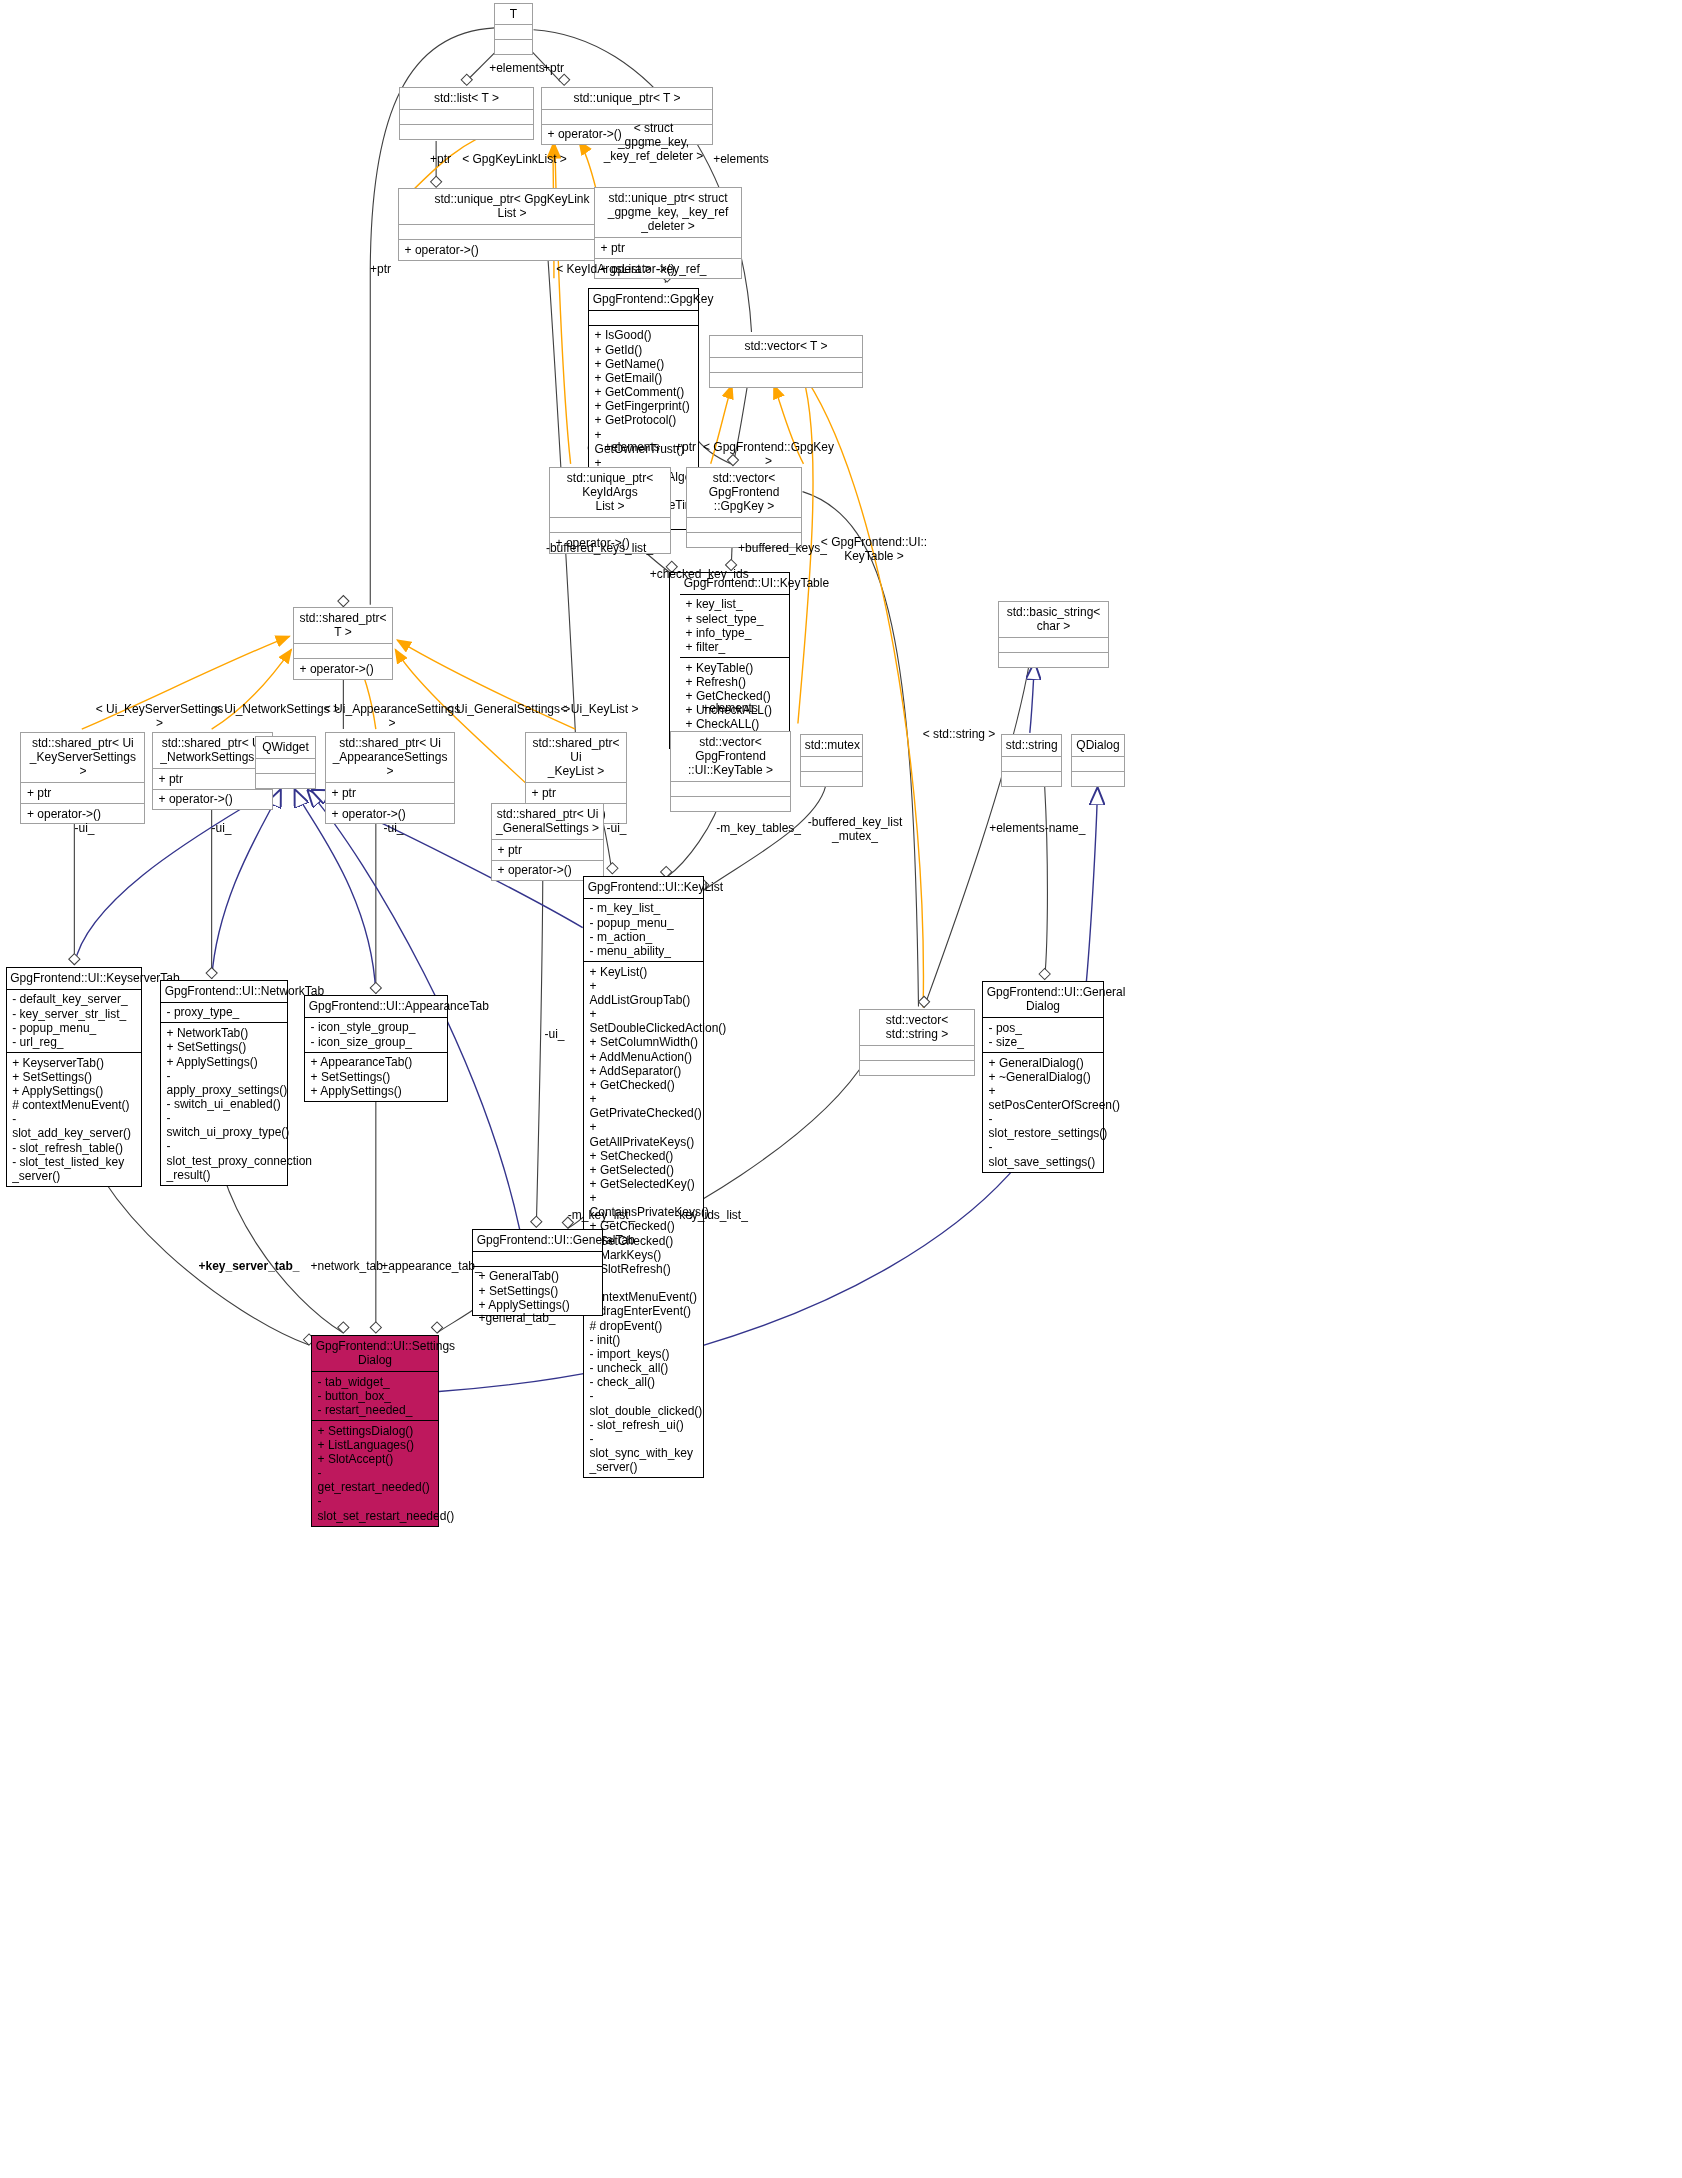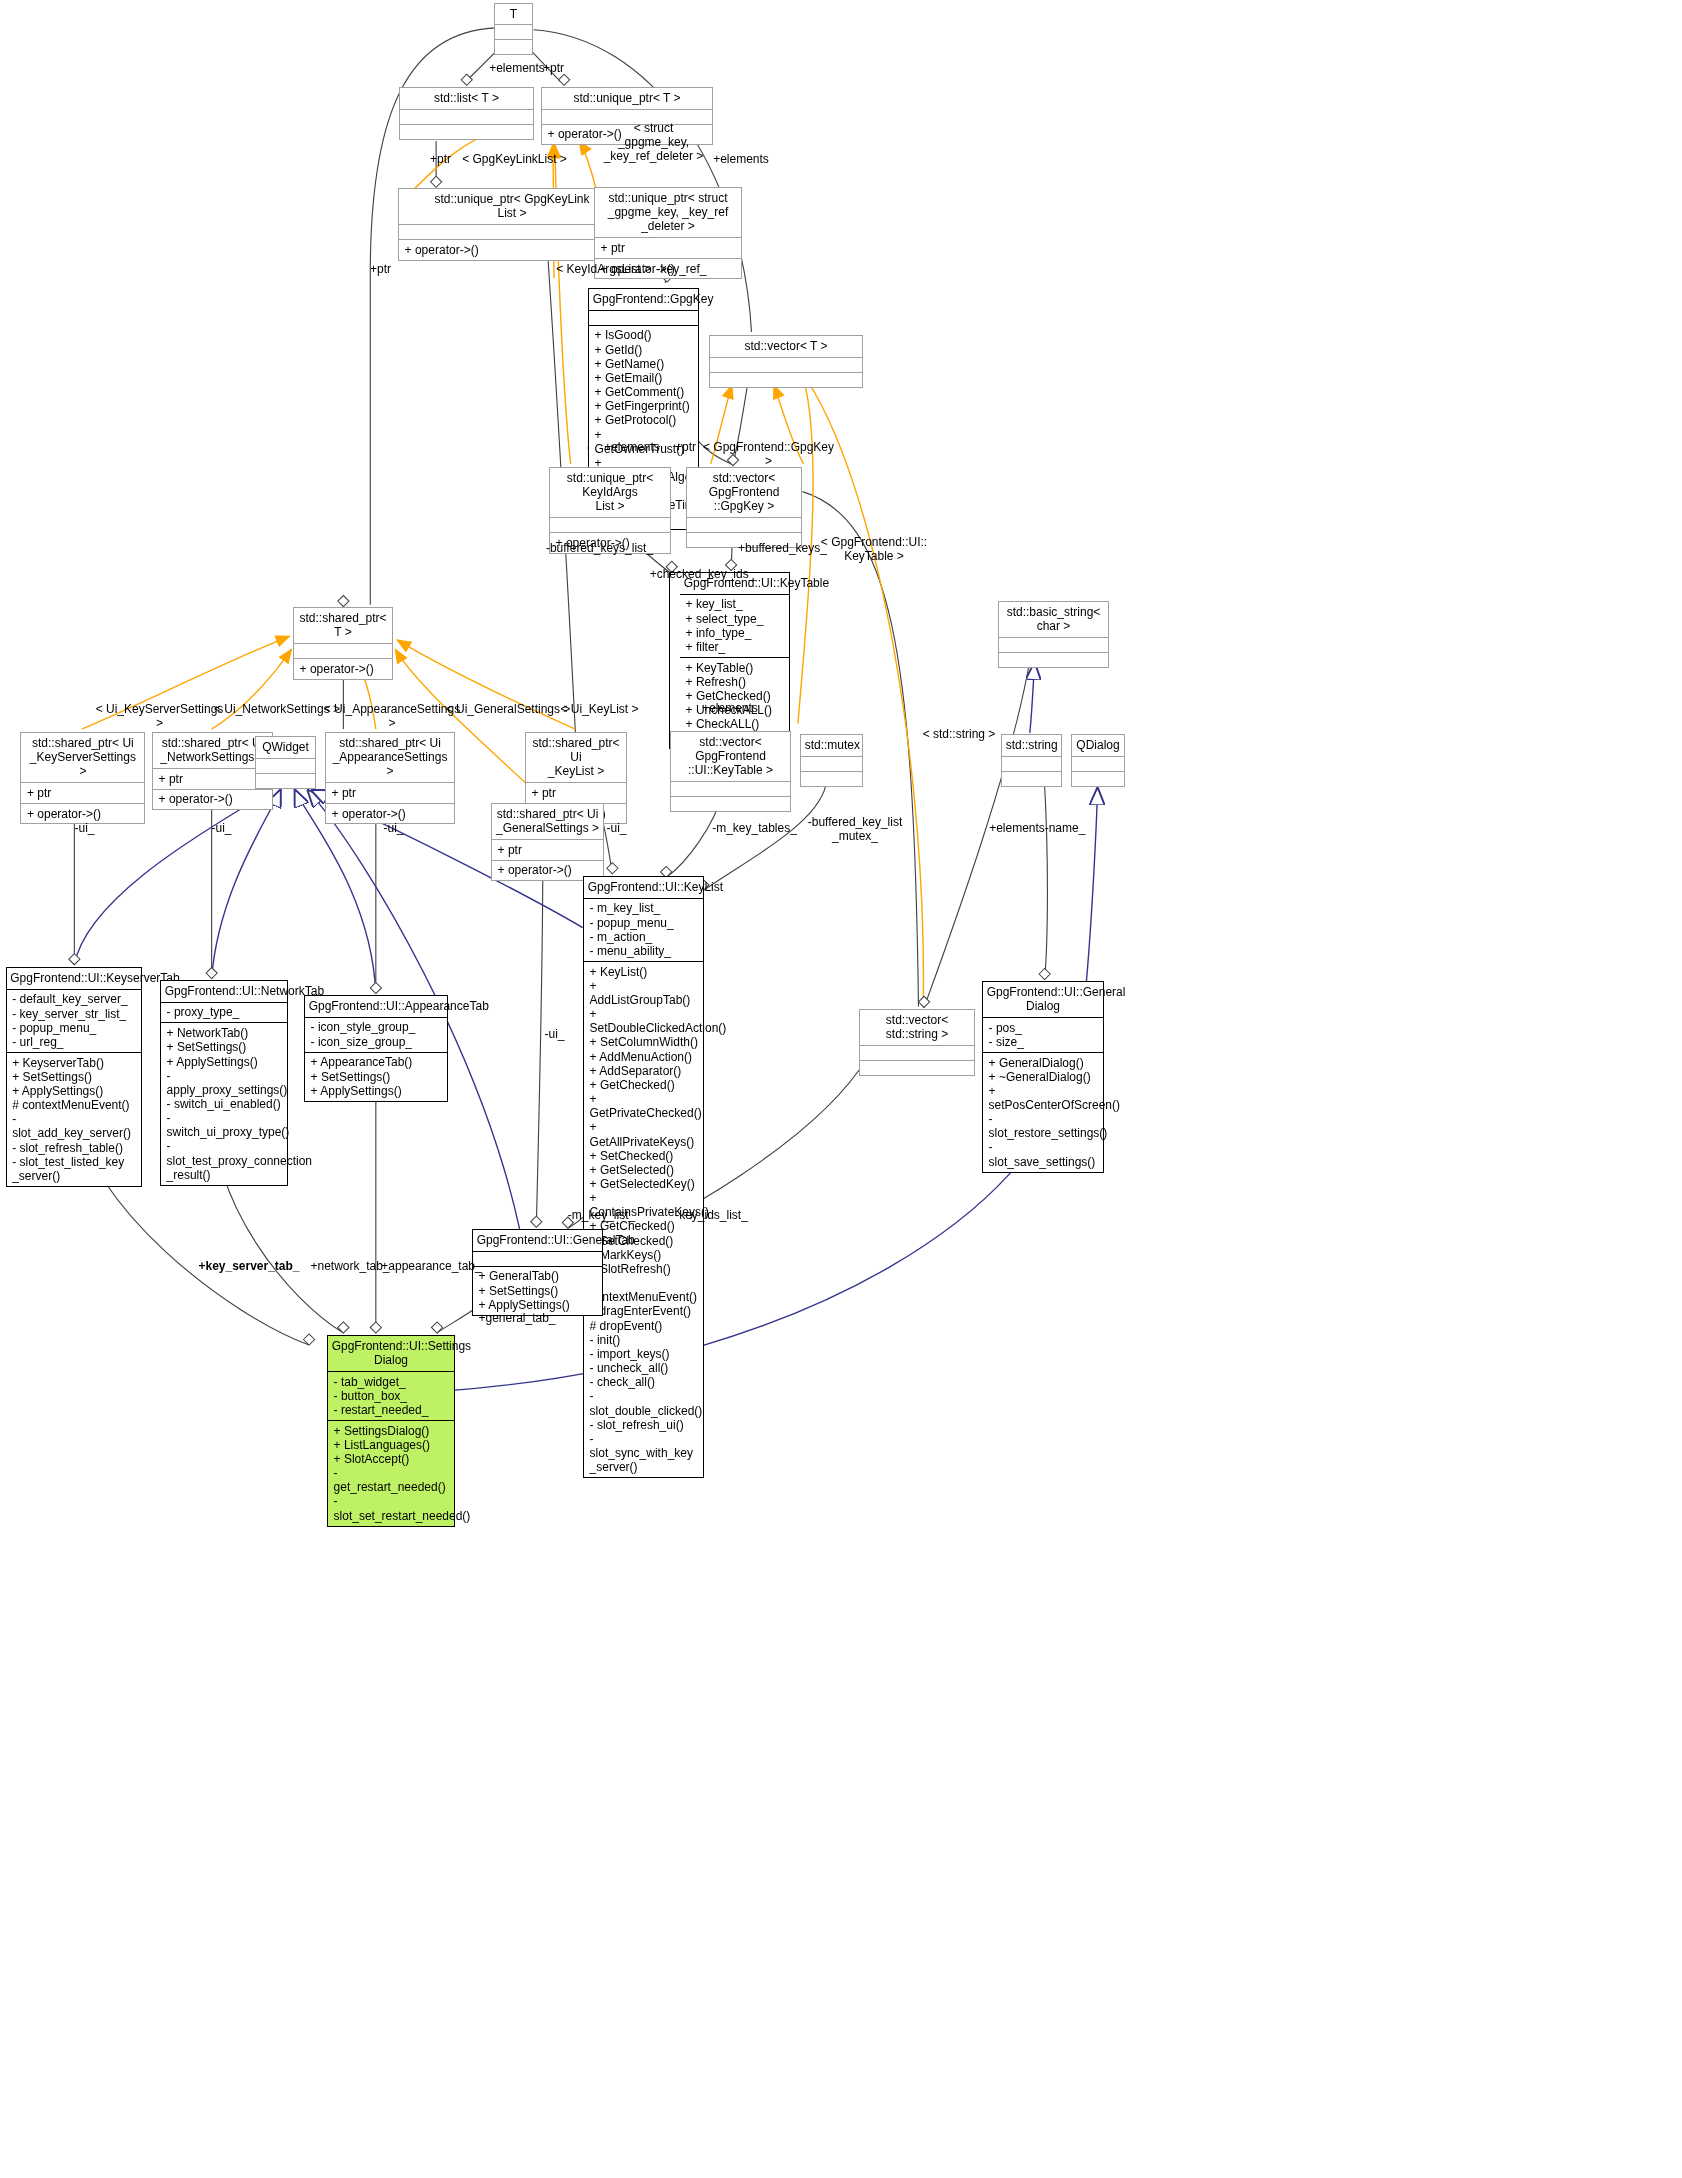--- a/index.html
+++ b/index.html
@@ -28,23 +28,22 @@
     background: #ffffff;
     border: 0.9px solid #a0a0a0;
     font-size: 12px;
     color: #000000;
     line-height: 1.18;
   }
   .node.strong {
     border: 0.9px solid #000000;
   }
   .node.highlight {
-    background: #bef264;
+    background: #be185d;
     border: 0.9px solid #000000;
-    margin-left: 16px;
   }
   .node .title {
     text-align: center;
     padding: 2.8px 3.7px 3.7px 3.7px;
     white-space: pre-line;
   }
   .node .sep {
     border-top: 0.9px solid #a0a0a0;
   }
   .node.strong .sep, .node.highlight .sep {
@@ -481,21 +480,21 @@
       <div class="edge-label" style="left: 91px; top: 703px; width: 137px;">&lt; Ui_KeyServerSettings &gt;</div>
       <div class="edge-label" style="left: 212px; top: 703px; width: 130px;">&lt; Ui_NetworkSettings &gt;</div>
       <div class="edge-label" style="left: 320px; top: 703px; width: 144px;">&lt; Ui_AppearanceSettings &gt;</div>
       <div class="edge-label" style="left: 443px; top: 703px; width: 130px;">&lt; Ui_GeneralSettings &gt;</div>
       <div class="edge-label" style="left: 557px; top: 703px; width: 85px;">&lt; Ui_KeyList &gt;</div>
       <div class="edge-label" style="left: 693px; top: 702px; width: 74px;">+elements</div>
       <div class="edge-label" style="left: 66px; top: 822px; width: 37px;">-ui_</div>
       <div class="edge-label" style="left: 203px; top: 822px; width: 37px;">-ui_</div>
       <div class="edge-label" style="left: 375px; top: 822px; width: 37px;">-ui_</div>
       <div class="edge-label" style="left: 598px; top: 822px; width: 37px;">-ui_</div>
-      <div class="edge-label" style="left: 708px; top: 822px; width: 93px;">-m_key_tables_</div>
+      <div class="edge-label" style="left: 708px; top: 822px; width: 93px; text-align: right;">-m_key_tables_</div>
       <div class="edge-label" style="left: 804px; top: 816px; width: 102px;">-buffered_key_list
 _mutex_</div>
       <div class="edge-label" style="left: 980px; top: 822px; width: 74px;">+elements</div>
       <div class="edge-label" style="left: 1037px; top: 822px; width: 56px;">-name_</div>
       <div class="edge-label" style="left: 536px; top: 1028px; width: 37px;">-ui_</div>
       <div class="edge-label" style="left: 562px; top: 1209px; width: 79px;">-m_key_list_</div>
       <div class="edge-label" style="left: 670px; top: 1209px; width: 83px;">-key_ids_list_</div>
       <div class="edge-label" style="left: 198px; top: 1260px; width: 102px; font-weight: bold;">+key_server_tab_</div>
       <div class="edge-label" style="left: 306px; top: 1260px; width: 88px;">+network_tab_</div>
       <div class="edge-label" style="left: 378px; top: 1260px; width: 107px;">+appearance_tab_</div>

